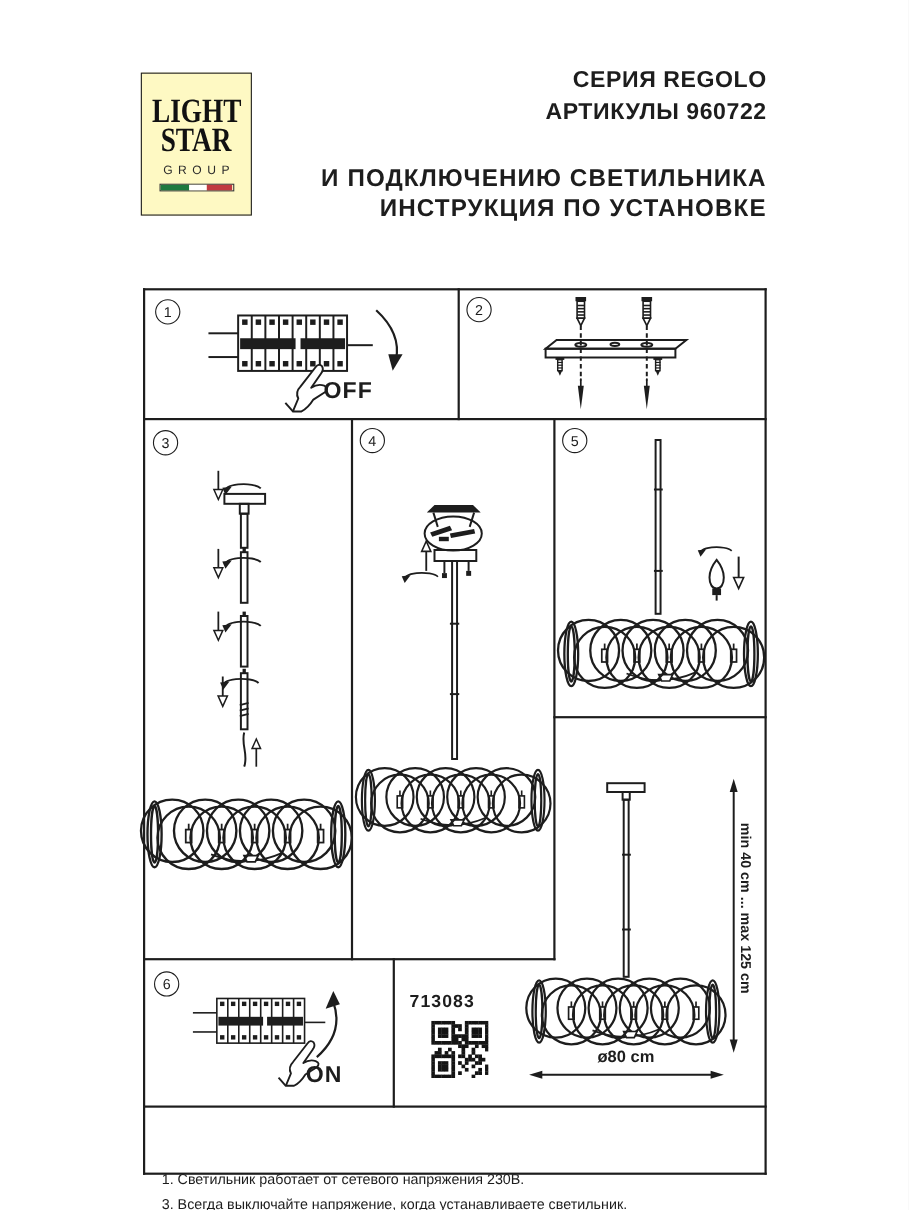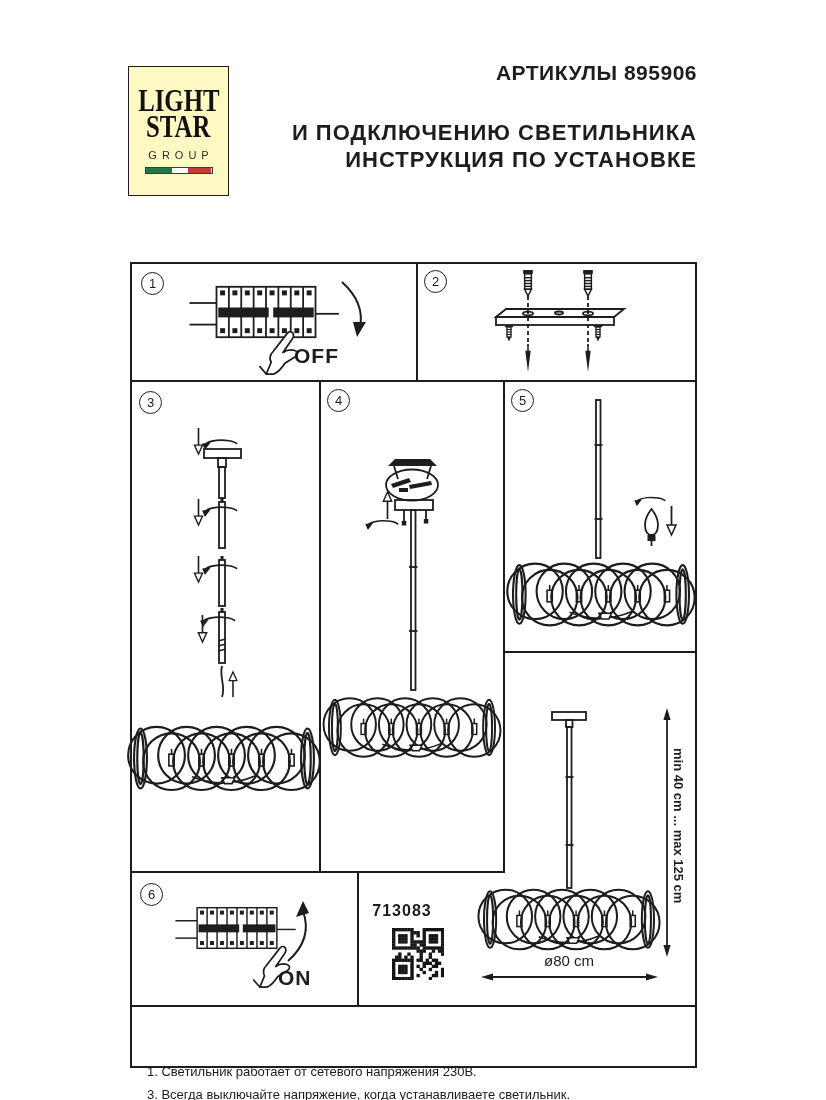--- a/index.html
+++ b/index.html
@@ -25,21 +25,21 @@
   .hdr-title{margin-top:32px;font-size:22px;line-height:27px;letter-spacing:1px;}
   
   .badge{position:absolute;width:21px;height:21px;border:1.4px solid #1d1d1d;border-radius:50%;
          display:flex;align-items:center;justify-content:center;font-size:13px;background:#fff;}
   
   svg.draw{position:absolute;overflow:visible;}
   .lbl{position:absolute;font-size:21px;font-weight:600;letter-spacing:1px;}
   .article-lbl{position:absolute;left:336px;top:902px;width:132px;text-align:center;
                font-size:16px;font-weight:bold;letter-spacing:1px;}
   .dia-lbl{position:absolute;left:509px;top:952px;width:120px;text-align:center;
-           font-size:15px;font-weight:normal;}
+           font-size:15px;font-weight:bold;}
   .hrange-lbl{position:absolute;left:671px;top:748px;height:180px;
               writing-mode:vertical-rl;text-orientation:mixed;white-space:nowrap;
               font-size:13px;font-weight:bold;}
   .footer-notes{position:absolute;left:147px;top:1060px;width:540px;font-size:13px;line-height:23px;}
 </style>
 </head>
 <body>
 
 <div id="page">
 
@@ -171,21 +171,22 @@
     <div class="logo-word">STAR</div>
     <div class="logo-group">GROUP</div>
     <div class="logo-flag">
       <span class="g"></span>
         <span class="w"></span>
         <span class="r"></span>
     </div>
   </div>
 
   <div class="hdr-text">
-    <div class="hdr-line">АРТИКУЛЫ 895906</div>
+    <div class="hdr-line">СЕРИЯ REGOLO</div>
+    <div class="hdr-line">АРТИКУЛЫ 960722</div>
     <div class="hdr-title">
       <div>И ПОДКЛЮЧЕНИЮ СВЕТИЛЬНИКА</div>
       <div>ИНСТРУКЦИЯ ПО УСТАНОВКЕ</div>
     </div>
   </div>
 
   <div class="gline" style="left:130px;top:262px;width:567px;height:2px"></div>
   <div class="gline" style="left:130px;top:1066px;width:567px;height:2px"></div>
   <div class="gline" style="left:130px;top:262px;width:2px;height:806px"></div>
   <div class="gline" style="left:695px;top:262px;width:2px;height:806px"></div>

